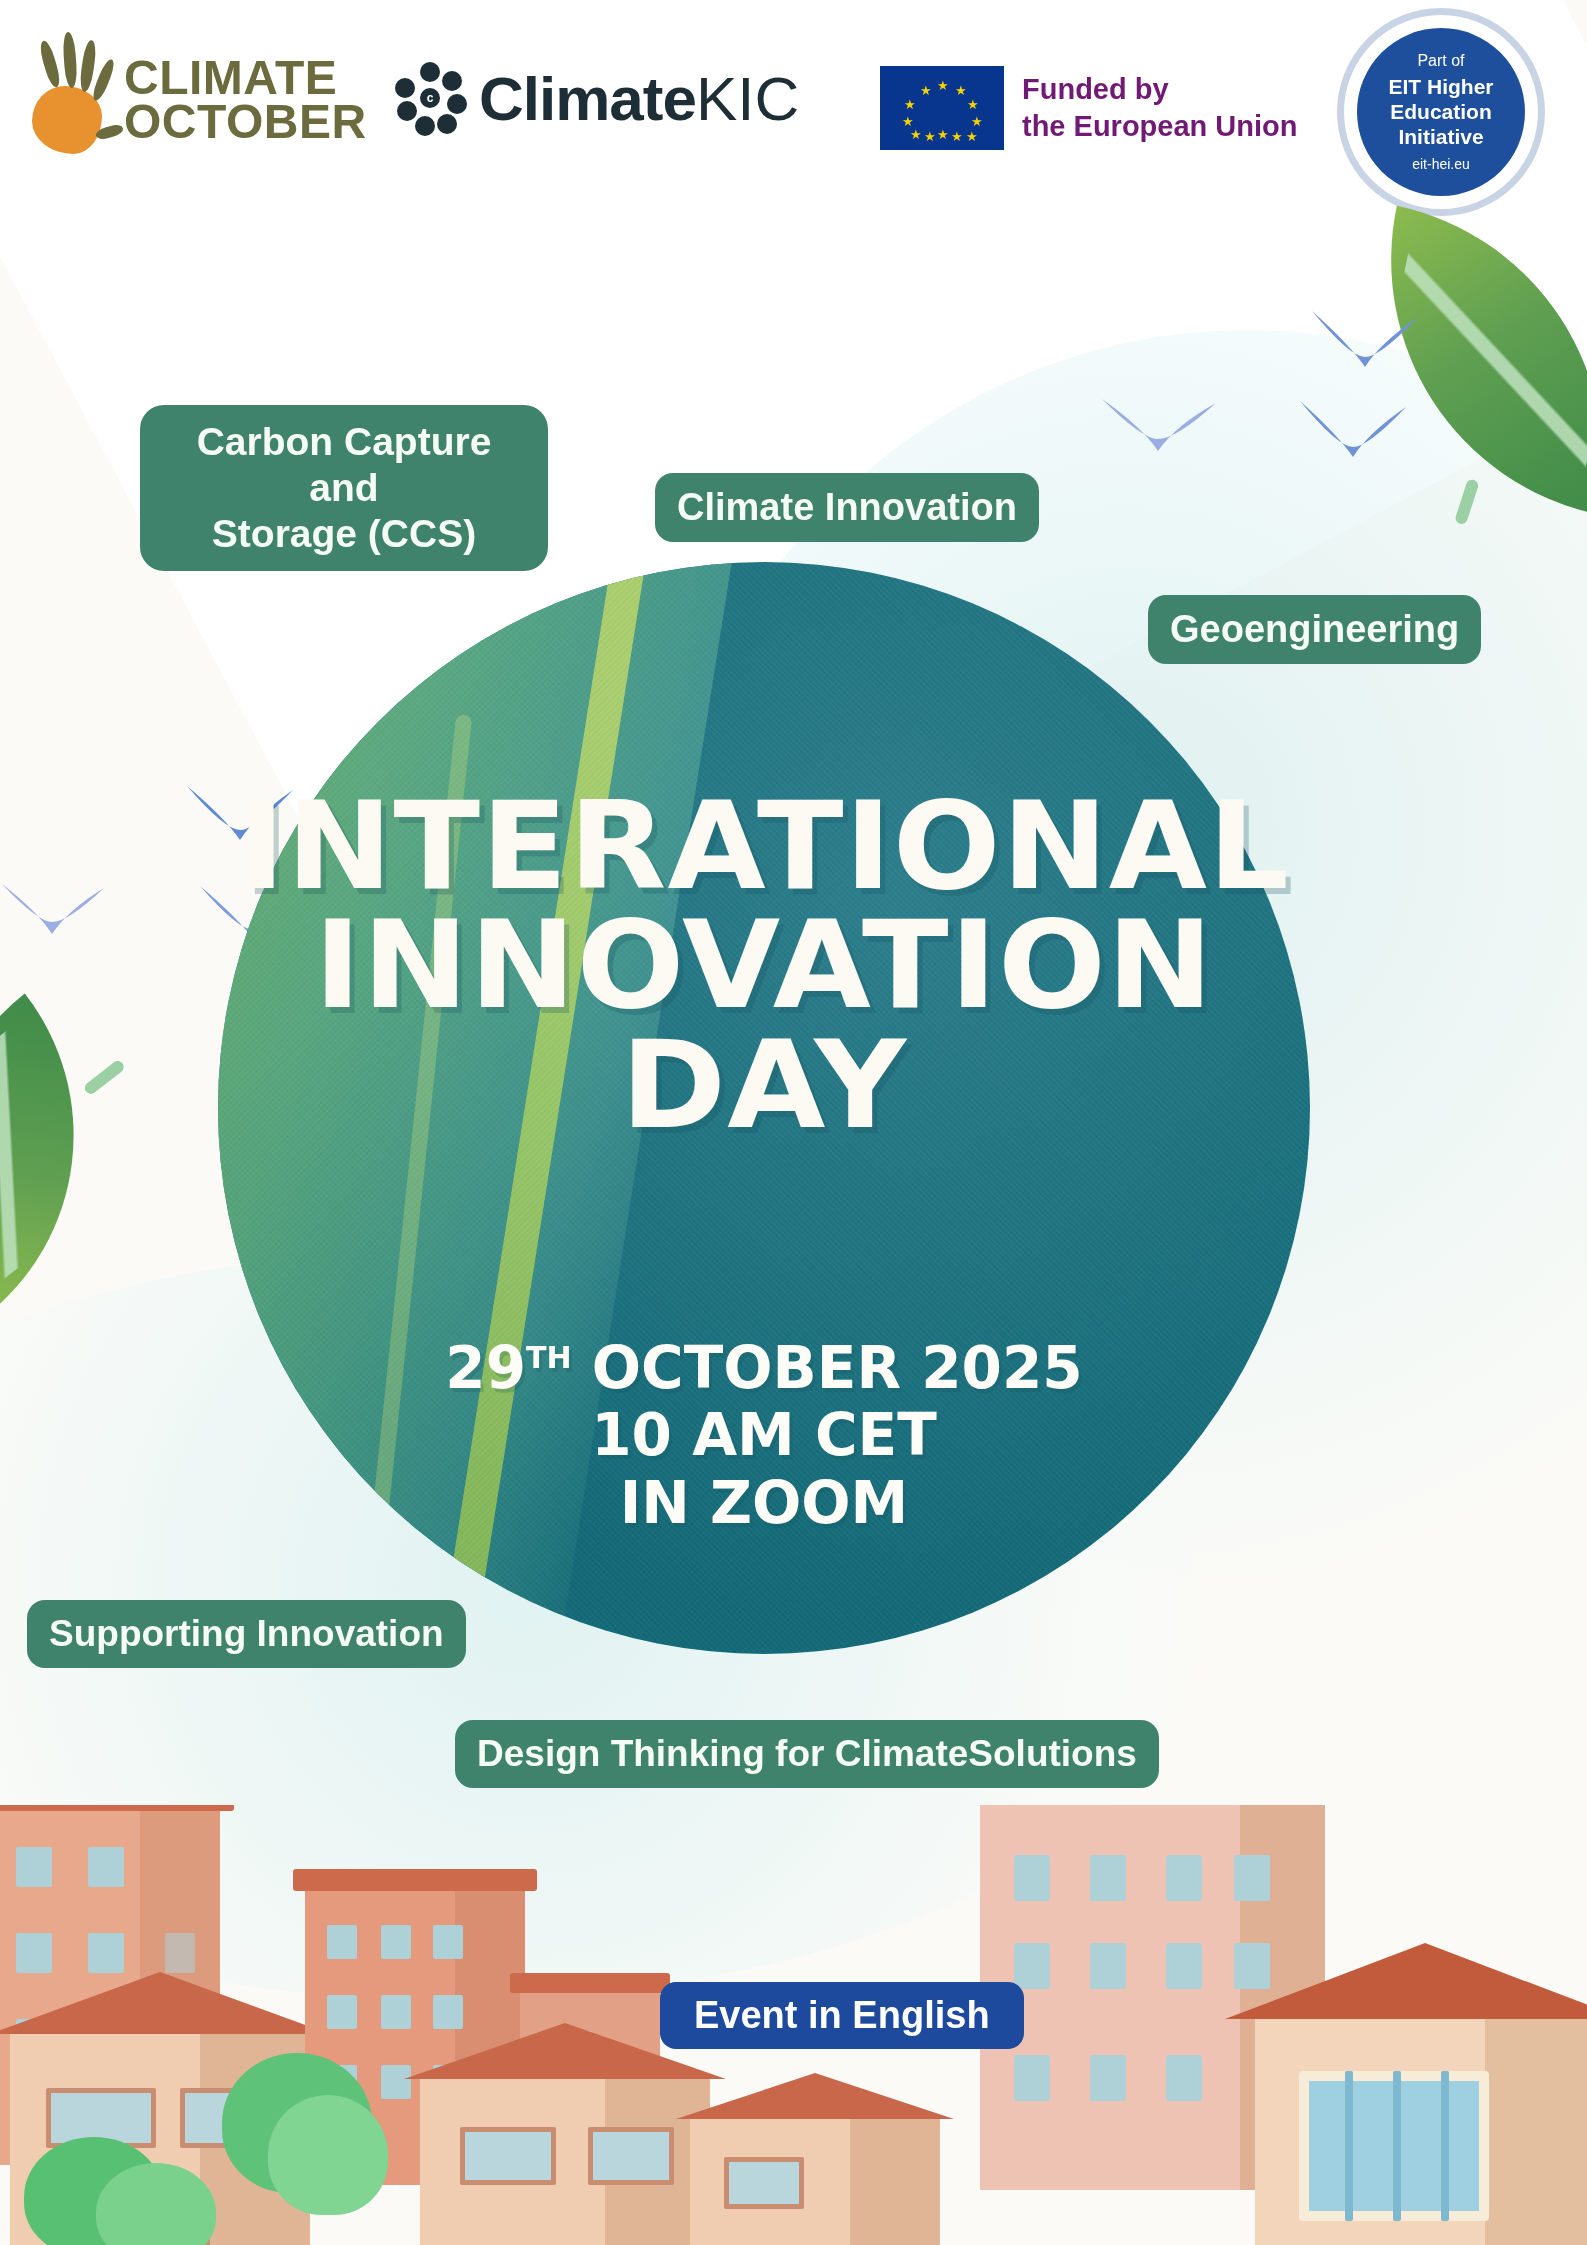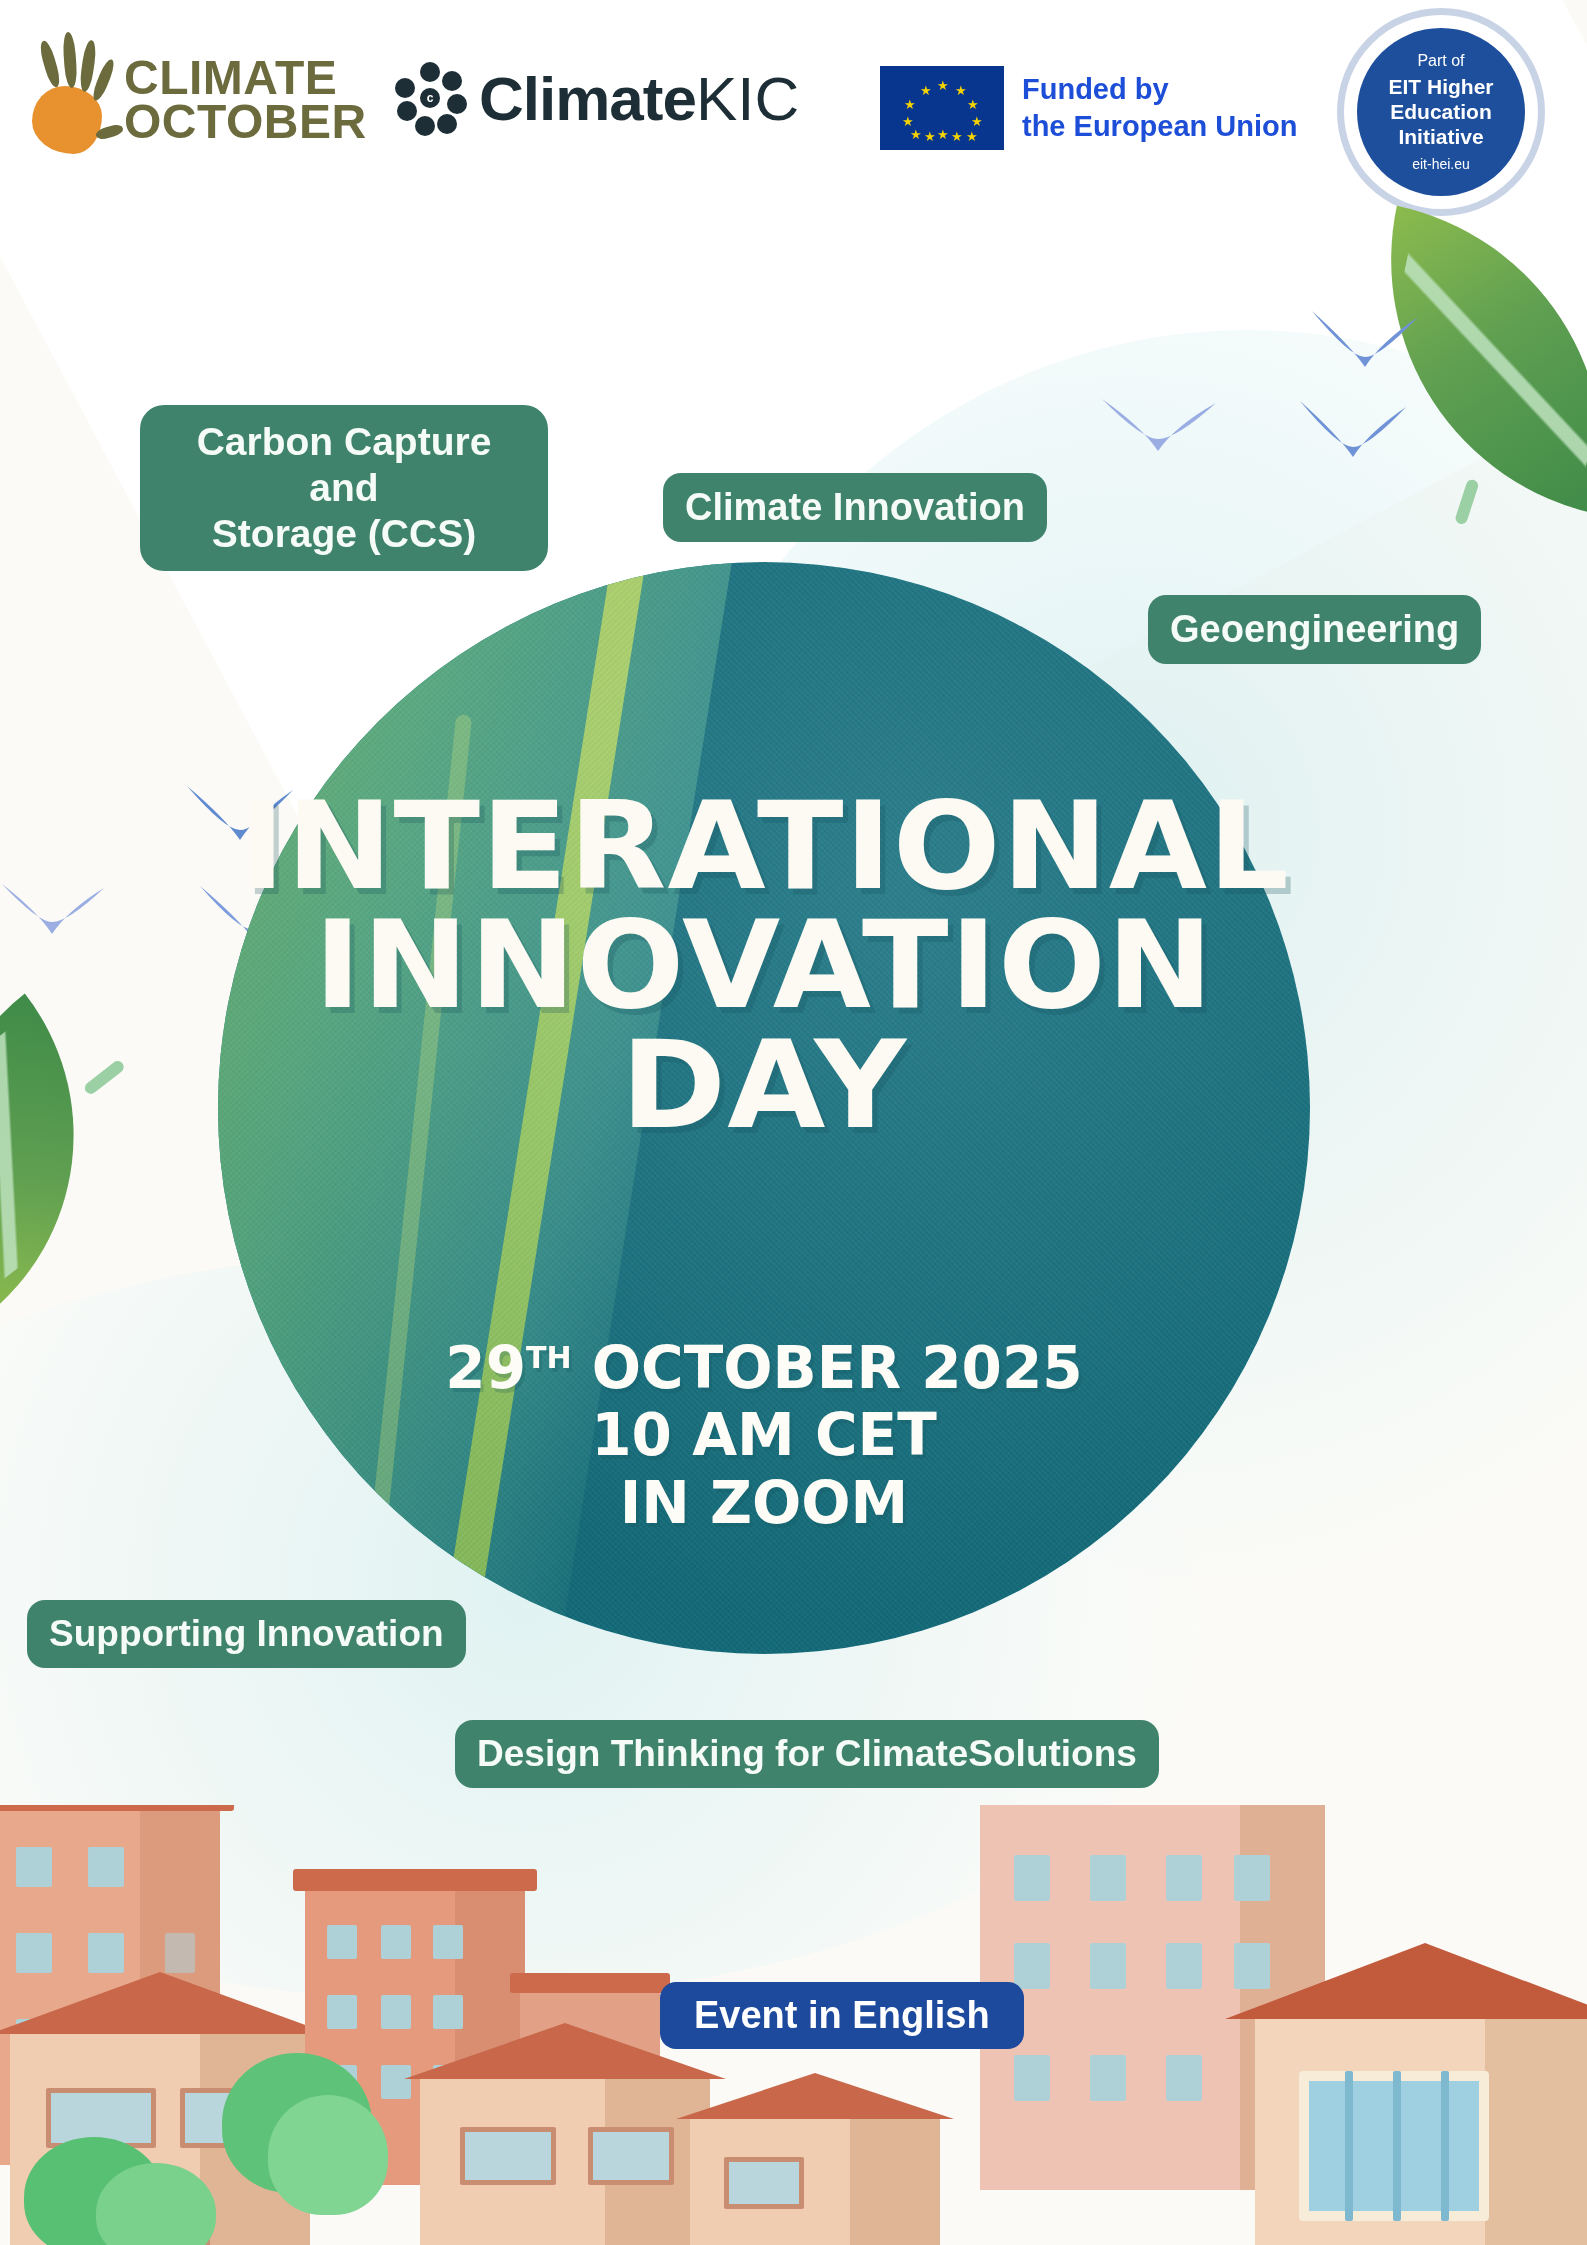--- a/index.html
+++ b/index.html
@@ -66,21 +66,21 @@
   .kic-dot{ position:absolute; width:20px; height:20px; border-radius:50%; background:#1d2e36; }
   .kic-center{ position:absolute; left:25px; top:26px; width:20px; height:20px; border-radius:50%;
                background:#1d2e36; display:flex; align-items:center; justify-content:center;
                color:#fff; font-size:12px; font-weight:bold; }
   .kic-word{ font-size:62px; font-weight:bold; color:#1d2e36; letter-spacing:-1px; }
   .kic-word .light{ font-weight:normal; letter-spacing:0px; }
 
   .logo-eu{ position:absolute; left:880px; top:66px; display:flex; align-items:center; gap:18px; }
   .eu-flag{ position:relative; width:124px; height:84px; background:#08368f; }
   .eu-star{ position:absolute; color:#f5d300; font-size:13px; line-height:1; }
-  .eu-text{ color:#1d4ed8; font-weight:bold; font-size:29px; line-height:1.28; }
+  .eu-text{ color:#701a75; font-weight:bold; font-size:29px; line-height:1.28; }
 
   .logo-eit{
     position:absolute; right:42px; top:8px;
     width:208px; height:208px; border-radius:50%;
     background:#ffffff;
     border:7px solid #c9d3e6;
     display:flex; align-items:center; justify-content:center;
   }
   .eit-inner{
     width:168px; height:168px; border-radius:50%;
@@ -194,21 +194,21 @@
     font-weight:bold;
     border-radius:18px;
     padding:12px 22px;
     line-height:1.18;
     font-family:"Liberation Sans", sans-serif;
     white-space:nowrap;
   }
   .tag-2l{ white-space:normal; text-align:center; border-radius:24px; }
   .tag-ccs{ left:140px; top:405px; width:408px; font-size:39px; padding:14px 26px; }
   .tag-ccs .r2{ display:block; }
-  .tag-ci{ left:655px; top:473px; font-size:38px;margin-left:8px; }
+  .tag-ci{ left:655px; top:473px; font-size:38px; }
   .tag-geo{ left:1148px; top:595px; font-size:38px; }
   .tag-sup{ left:27px; top:1600px; font-size:37px; }
   .tag-ideas{ left:1066px; top:1600px; font-size:37px; }
   .tag-dt{ left:455px; top:1720px; font-size:37px; }
 
   
   .city{ position:absolute; left:0; bottom:0; width:1587px; height:440px; overflow:hidden; }
   .bldg{ position:absolute; bottom:0; }
   .b-body{ position:absolute; inset:0; }
   .roof-flat{ position:absolute; }

